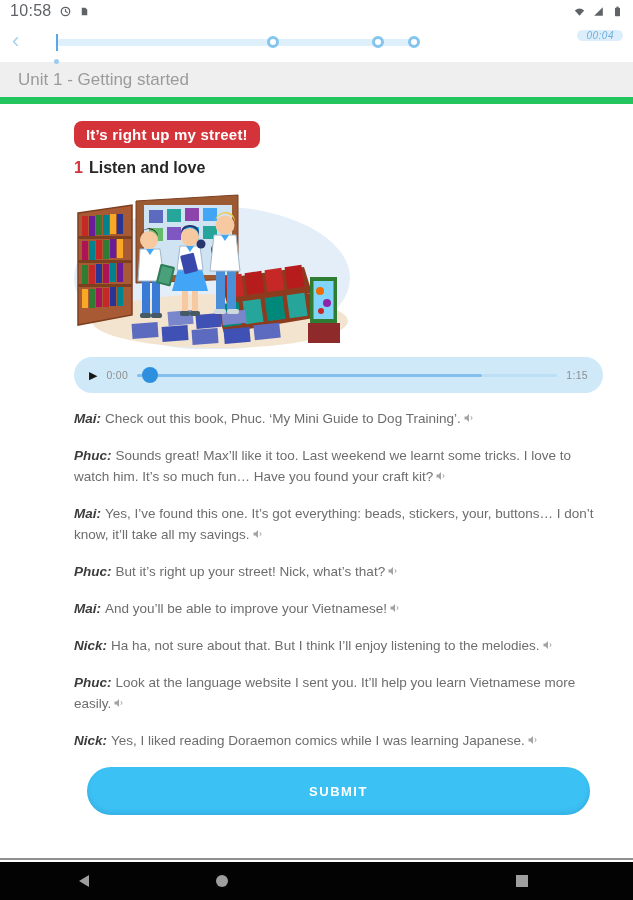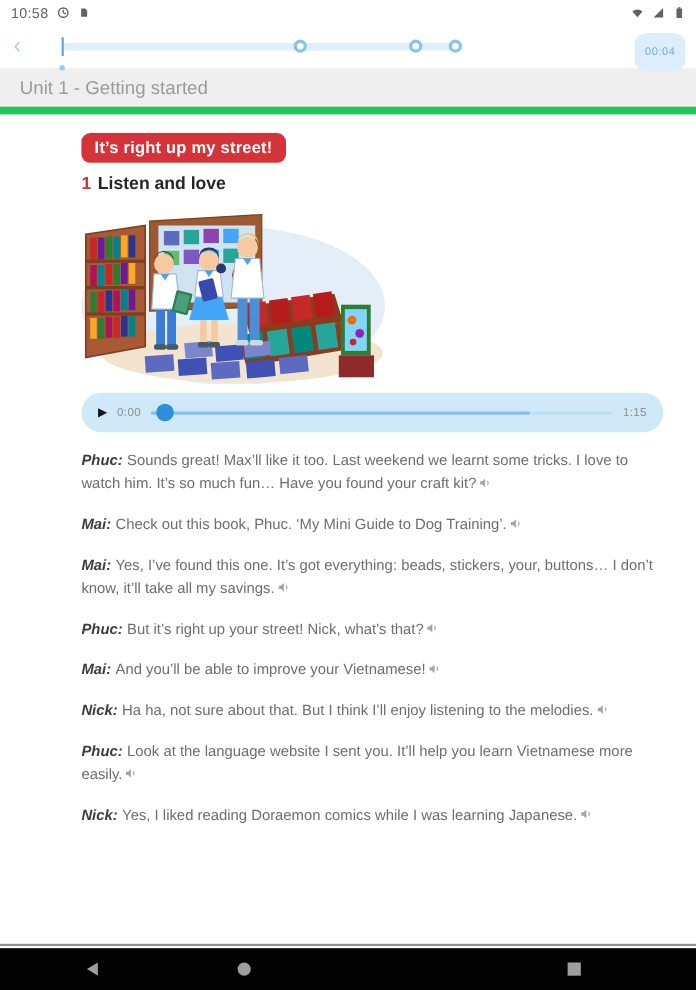--- a/index.html
+++ b/index.html
@@ -2,33 +2,33 @@
 <html><head>
 <meta charset="utf-8">
 <style>
   * { box-sizing: border-box; margin: 0; padding: 0; }
   html,body { width:633px; height:900px; }
   body { font-family:"Liberation Sans", sans-serif; background:#fff; position:relative; overflow:hidden; }
   .screen { width:633px; height:900px; position:relative; background:#fff; }
 
   
   .status-bar { height:22px; display:flex; align-items:center; padding:0 10px; gap:8px; }
-  .sb-time { font-size:13px; color:#5f6368; letter-spacing:.3px; }
+  .sb-time { font-size:16px; color:#5f6368; letter-spacing:.3px; }
   .sb-icon { width:11px; height:11px; }
   .sb-spacer { flex:1; }
 
   
   .top-bar { height:40px; position:relative; display:flex; align-items:center; }
   .back-chevron { position:absolute; left:12px; top:6px; font-size:22px; color:#a9d4ef; line-height:26px; cursor:pointer; }
   .progress { position:absolute; left:57px; top:17px; width:360px; height:7px; background:#def0fb; border-radius:4px; }
   .p-marker { position:absolute; left:-1px; top:-5px; width:2px; height:17px; background:#5aa7e6; }
   .p-marker-dot { position:absolute; left:-3px; top:20px; width:5px; height:5px; border-radius:50%; background:#9ccbef; }
   .ring { position:absolute; top:-3px; width:12px; height:12px; border-radius:50%; background:#fff; border:3px solid #85c4ee; }
   .ring.r1 { left:210px; } .ring.r2 { left:315px; } .ring.r3 { left:351px; }
-  .timer-pill { position:absolute; right:10px; top:8px; background:#dcedfb; color:#6fb0dd; font-size:10px; padding:12px 9px; border-radius:11px; letter-spacing:.5px; }
+  .timer-pill { position:absolute; right:10px; top:8px; background:#dcedfb; color:#6fb0dd; font-size:10px; padding:0 9px; border-radius:11px; letter-spacing:.5px;font-style:italic; }
 
   
   .unit-header { height:42px; background:#efefef; border-bottom:7px solid #22c55e; display:flex; align-items:center; padding:0 18px; }
   .unit-title { font-size:17px; color:#9b9b9b; }
 
   
   .content { padding:17px 30px 0 30px;margin-left:44px; }
   .badge { display:inline-block; background:#d4333a; color:#fff; font-weight:bold; font-size:15px; padding:5px 12px; border-radius:8px; letter-spacing:.2px; }
   .task-heading { margin-top:11px; font-size:16px; font-weight:bold; color:#262626; }
   .task-number { color:#d4333a; margin-right:6px; }
@@ -244,32 +244,32 @@
         <div class="track-main"></div>
         <div class="track-rest"></div>
         <div class="thumb"></div>
       </div>
       <span class="audio-time">1:15</span>
     </div>
 
     
     <div class="dialogue">
       <p>
+        <span class="speaker">Mai:</span><span>Check out this book, Phuc. ‘My Mini Guide to Dog Training’.</span><svg class="spk-icon" viewBox="0 0 24 24">
+            <path d="M3 9v6h4l5 5V4L7 9H3z" fill="#a3a3a3"></path>
+            <path d="M16 8.5a4.5 4.5 0 010 7" fill="none" stroke="#a3a3a3" stroke-width="2"></path>
+          </svg>
+      </p>
+      <p>
         <span class="speaker">Phuc:</span><span>Sounds great! Max’ll like it too. Last weekend we learnt some tricks. I love to watch him. It’s so much fun… Have you found your craft kit?</span><svg class="spk-icon" viewBox="0 0 24 24">
             <path d="M3 9v6h4l5 5V4L7 9H3z" fill="#a3a3a3"></path>
             <path d="M16 8.5a4.5 4.5 0 010 7" fill="none" stroke="#a3a3a3" stroke-width="2"></path>
           </svg>
       </p>
       <p>
-        <span class="speaker">Mai:</span><span>Check out this book, Phuc. ‘My Mini Guide to Dog Training’.</span><svg class="spk-icon" viewBox="0 0 24 24">
-            <path d="M3 9v6h4l5 5V4L7 9H3z" fill="#a3a3a3"></path>
-            <path d="M16 8.5a4.5 4.5 0 010 7" fill="none" stroke="#a3a3a3" stroke-width="2"></path>
-          </svg>
-      </p>
-      <p>
         <span class="speaker">Mai:</span><span>Yes, I’ve found this one. It’s got everything: beads, stickers, your, buttons… I don’t know, it’ll take all my savings.</span><svg class="spk-icon" viewBox="0 0 24 24">
             <path d="M3 9v6h4l5 5V4L7 9H3z" fill="#a3a3a3"></path>
             <path d="M16 8.5a4.5 4.5 0 010 7" fill="none" stroke="#a3a3a3" stroke-width="2"></path>
           </svg>
       </p>
       <p>
         <span class="speaker">Phuc:</span><span>But it’s right up your street! Nick, what’s that?</span><svg class="spk-icon" viewBox="0 0 24 24">
             <path d="M3 9v6h4l5 5V4L7 9H3z" fill="#a3a3a3"></path>
             <path d="M16 8.5a4.5 4.5 0 010 7" fill="none" stroke="#a3a3a3" stroke-width="2"></path>
           </svg>
@@ -293,20 +293,21 @@
           </svg>
       </p>
       <p>
         <span class="speaker">Nick:</span><span>Yes, I liked reading Doraemon comics while I was learning Japanese.</span><svg class="spk-icon" viewBox="0 0 24 24">
             <path d="M3 9v6h4l5 5V4L7 9H3z" fill="#a3a3a3"></path>
             <path d="M16 8.5a4.5 4.5 0 010 7" fill="none" stroke="#a3a3a3" stroke-width="2"></path>
           </svg>
       </p>
     </div>
 
+    <button class="submit-btn">SUBMIT</button>
   </div>
 
   <div class="bottom-line"></div>
   <div class="nav-bar">
     <span class="nav-back"></span>
     <span class="nav-home"></span>
     <span class="nav-recents"></span>
   </div>
 
 </div>

